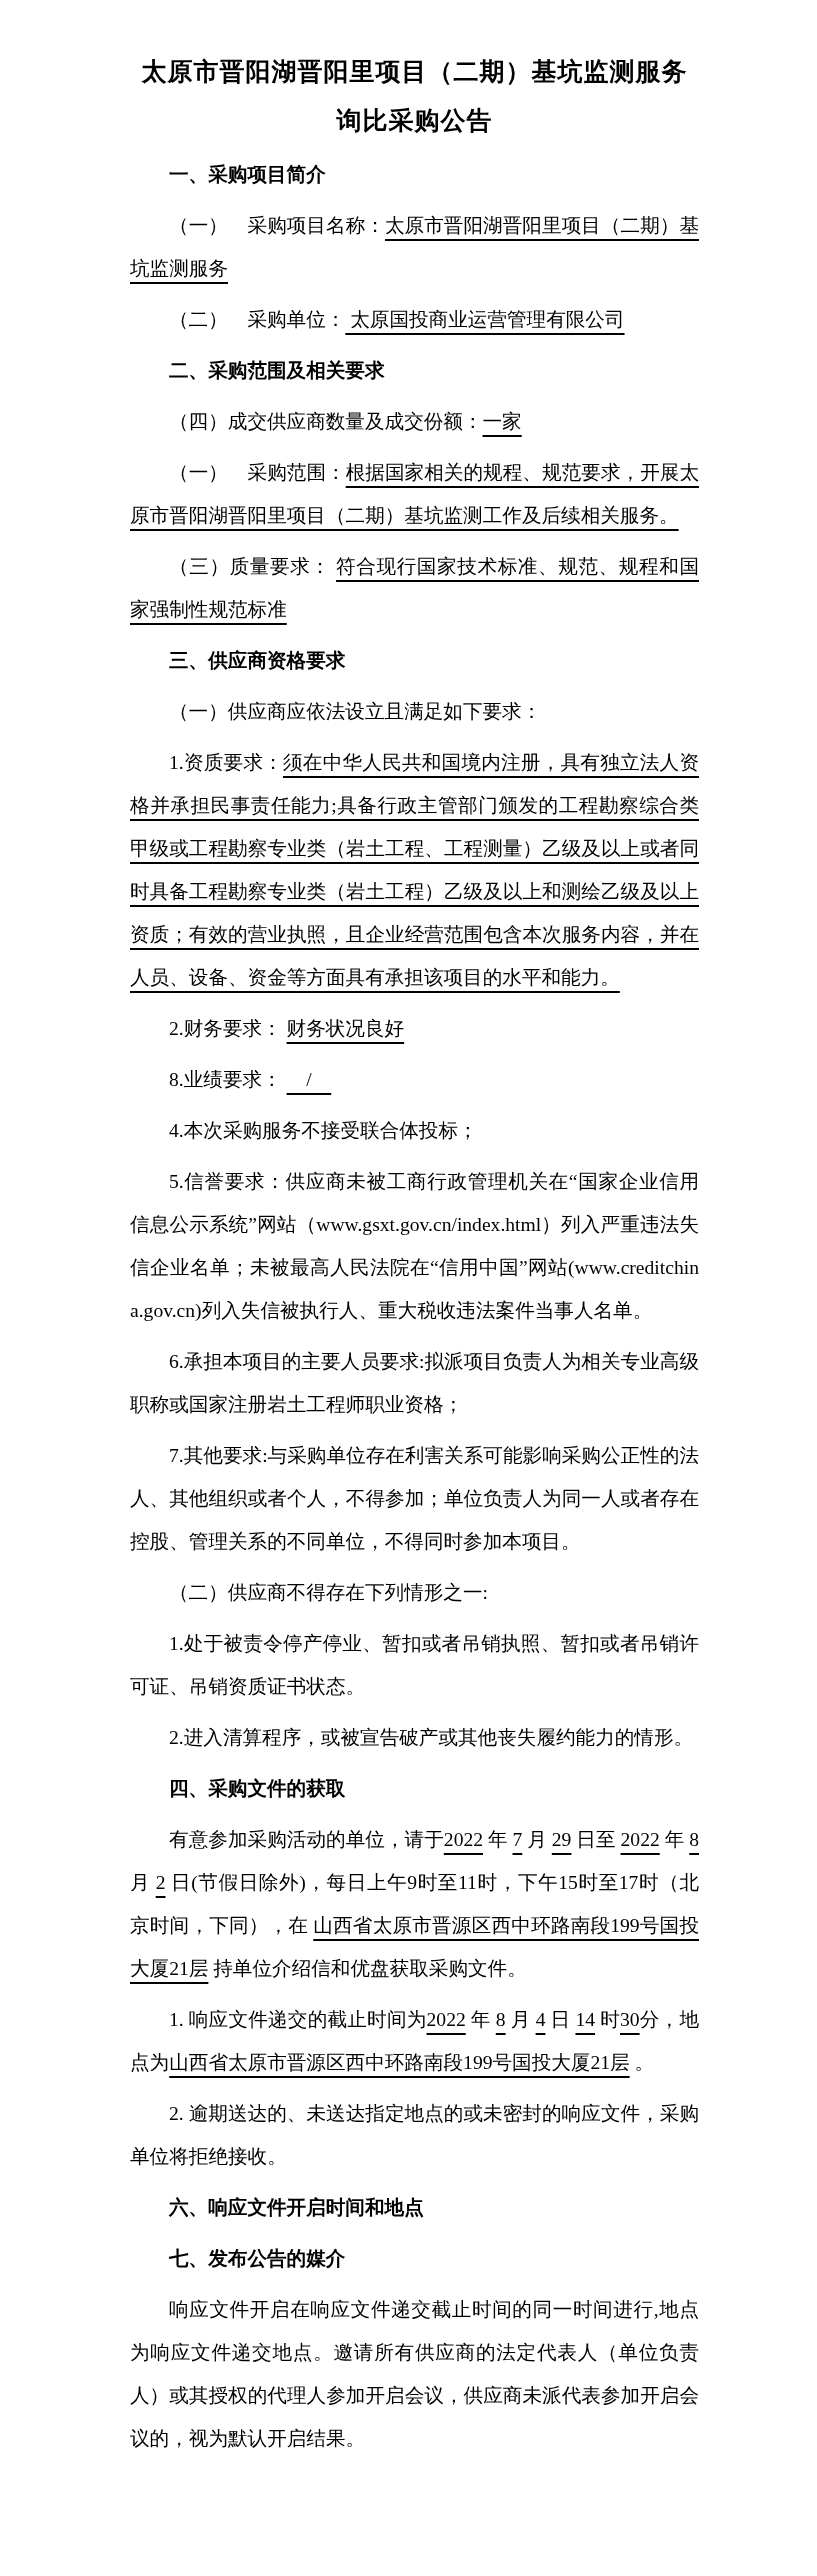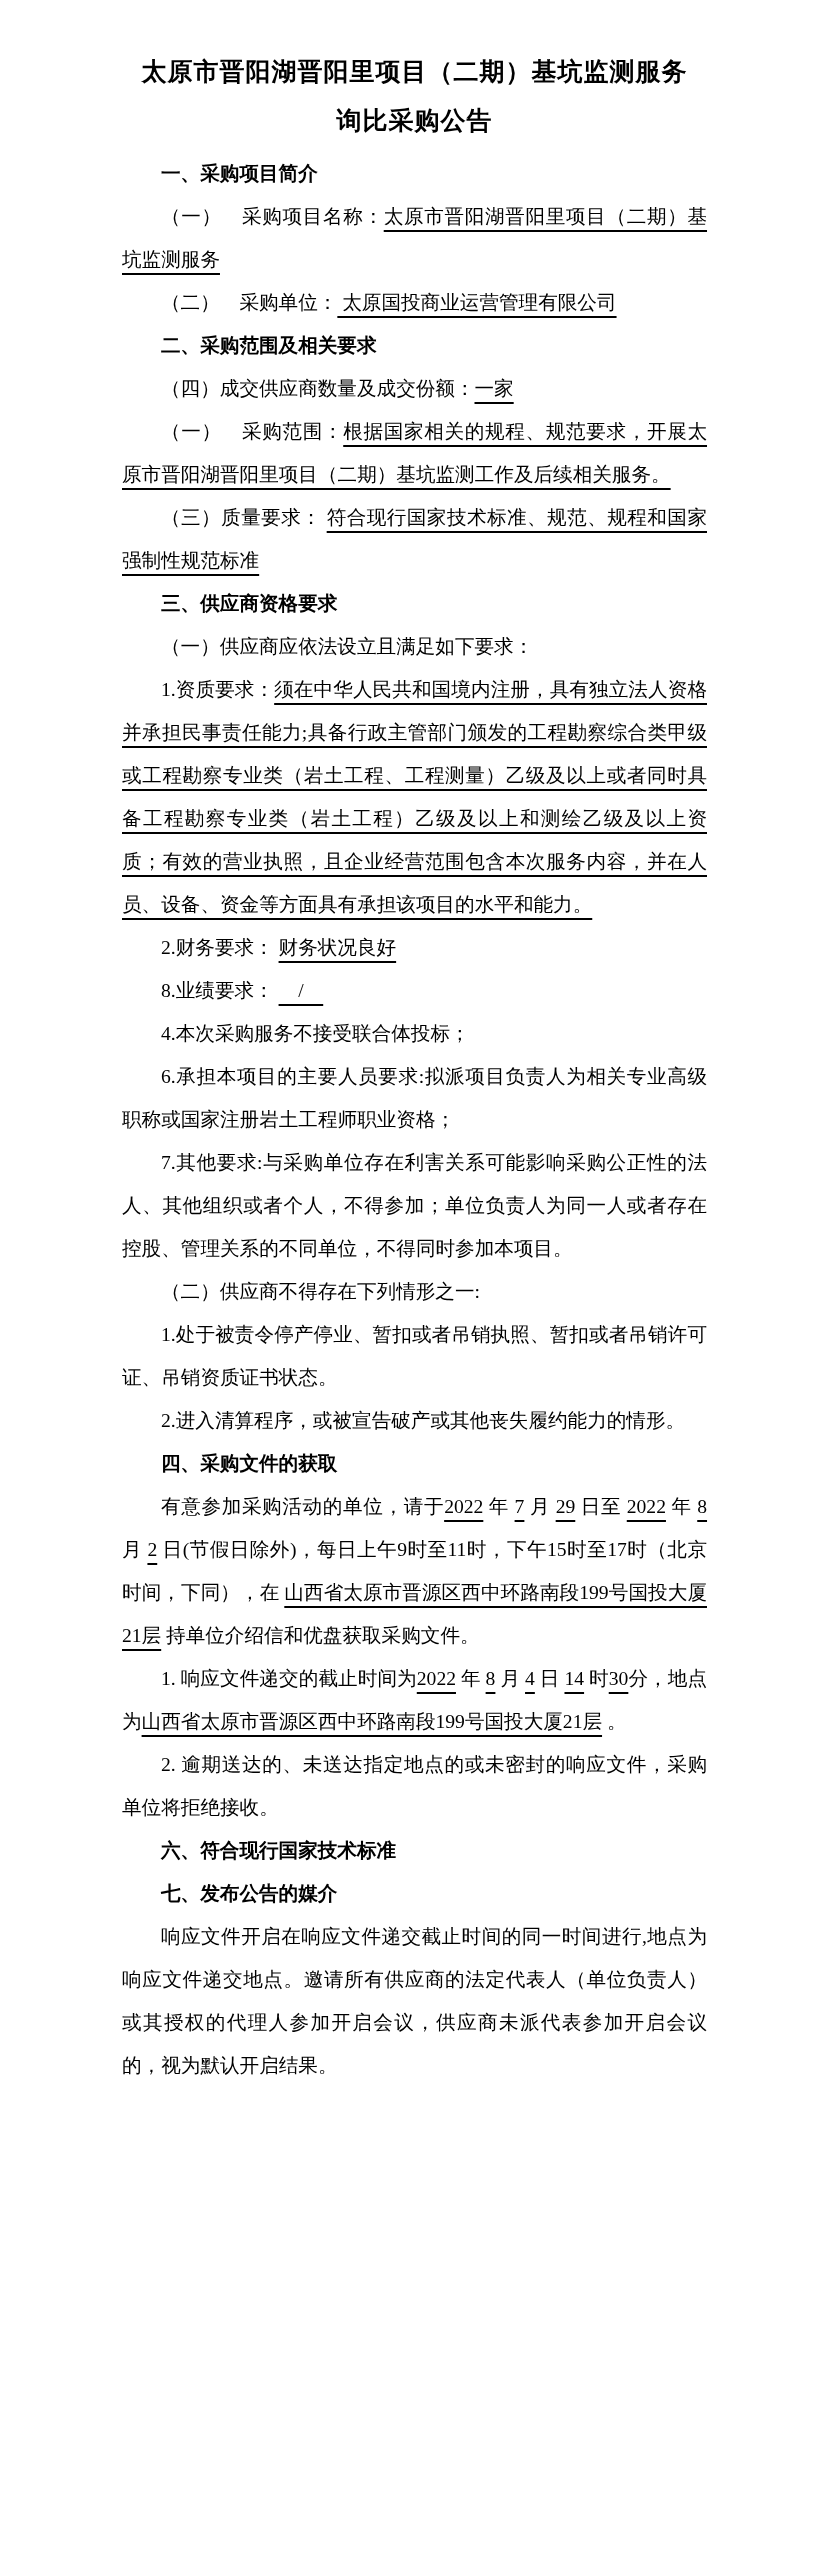--- a/index.html
+++ b/index.html
@@ -19,21 +19,21 @@
   .title {
     text-align: center;
     font-weight: bold;
     font-size: 25px;
     line-height: 49px;
     margin-bottom: 7.2px;
     letter-spacing: 1px;
   }
   .title-line { white-space: nowrap; }
   p.para {
-    margin: 0;
+    margin: 8px;
     text-indent: 39px;
     text-align: justify;
     word-break: break-all;
   }
   p.heading { font-weight: bold; }
   .seg { }
   .u {
     text-decoration: underline;
     text-decoration-thickness: 1.5px;
     text-underline-offset: 6.7px;
@@ -70,40 +70,41 @@
   <p class="para"><span class="seg">（一）供应商应依法设立且满足如下要求：</span></p>
 
   <p class="para"><span class="seg">1.资质要求：</span><span class="seg u">须在中华人民共和国境内注册，具有独立法人资格并承担民事责任能力;具备行政主管部门颁发的工程勘察综合类甲级或工程勘察专业类（岩土工程、工程测量）乙级及以上或者同时具备工程勘察专业类（岩土工程）乙级及以上和测绘乙级及以上资质；有效的营业执照，且企业经营范围包含本次服务内容，并在人员、设备、资金等方面具有承担该项目的水平和能力。</span></p>
 
   <p class="para"><span class="seg">2.财务要求： </span><span class="seg u">财务状况良好</span></p>
 
   <p class="para"><span class="seg">8.业绩要求： </span><span class="seg u">　/　</span></p>
 
   <p class="para"><span class="seg">4.本次采购服务不接受联合体投标；</span></p>
 
+  <p class="para"><span class="seg">5.信誉要求：供应商未被工商行政管理机关在“国家企业信用信息公示系统”网站（www.gsxt.gov.cn/index.html）列入严重违法失信企业名单；未被最高人民法院在“信用中国”网站(www.creditchina.gov.cn)列入失信被执行人、重大税收违法案件当事人名单。</span></p>
 
   <p class="para"><span class="seg">6.承担本项目的主要人员要求:拟派项目负责人为相关专业高级职称或国家注册岩土工程师职业资格；</span></p>
 
   <p class="para"><span class="seg">7.其他要求:与采购单位存在利害关系可能影响采购公正性的法人、其他组织或者个人，不得参加；单位负责人为同一人或者存在控股、管理关系的不同单位，不得同时参加本项目。</span></p>
 
   <p class="para"><span class="seg">（二）供应商不得存在下列情形之一:</span></p>
 
   <p class="para"><span class="seg">1.处于被责令停产停业、暂扣或者吊销执照、暂扣或者吊销许可证、吊销资质证书状态。</span></p>
 
   <p class="para"><span class="seg">2.进入清算程序，或被宣告破产或其他丧失履约能力的情形。</span></p>
 
   <p class="para heading"><span class="seg">四、采购文件的获取</span></p>
 
   <p class="para"><span class="seg">有意参加采购活动的单位，请于</span><span class="seg u">2022</span><span class="seg"> 年 </span><span class="seg u">7</span><span class="seg"> 月 </span><span class="seg u">29</span><span class="seg"> 日至 </span><span class="seg u">2022</span><span class="seg"> 年 </span><span class="seg u">8</span><span class="seg"> 月 </span><span class="seg u">2</span><span class="seg"> 日(节假日除外)，每日上午9时至11时，下午15时至17时（北京时间，下同），在 </span><span class="seg u">山西省太原市晋源区西中环路南段199号国投大厦21层</span><span class="seg"> 持单位介绍信和优盘获取采购文件。</span></p>
 
 
   <p class="para"><span class="seg">1. 响应文件递交的截止时间为</span><span class="seg u">2022</span><span class="seg"> 年 </span><span class="seg u">8</span><span class="seg"> 月 </span><span class="seg u">4</span><span class="seg"> 日 </span><span class="seg u">14</span><span class="seg"> 时</span><span class="seg u">30</span><span class="seg">分，地点为</span><span class="seg u">山西省太原市晋源区西中环路南段199号国投大厦21层</span><span class="seg"> 。</span></p>
 
   <p class="para"><span class="seg">2. 逾期送达的、未送达指定地点的或未密封的响应文件，采购单位将拒绝接收。</span></p>
 
-  <p class="para heading"><span class="seg">六、符合现行国家技术标准</span></p>
+  <p class="para heading"><span class="seg">六、响应文件开启时间和地点</span></p>
 
   <p class="para heading"><span class="seg">七、发布公告的媒介</span></p>
 
   <p class="para"><span class="seg">响应文件开启在响应文件递交截止时间的同一时间进行,地点为响应文件递交地点。邀请所有供应商的法定代表人（单位负责人）或其授权的代理人参加开启会议，供应商未派代表参加开启会议的，视为默认开启结果。</span></p>
 
 </div>
 
 
 </body></html>

